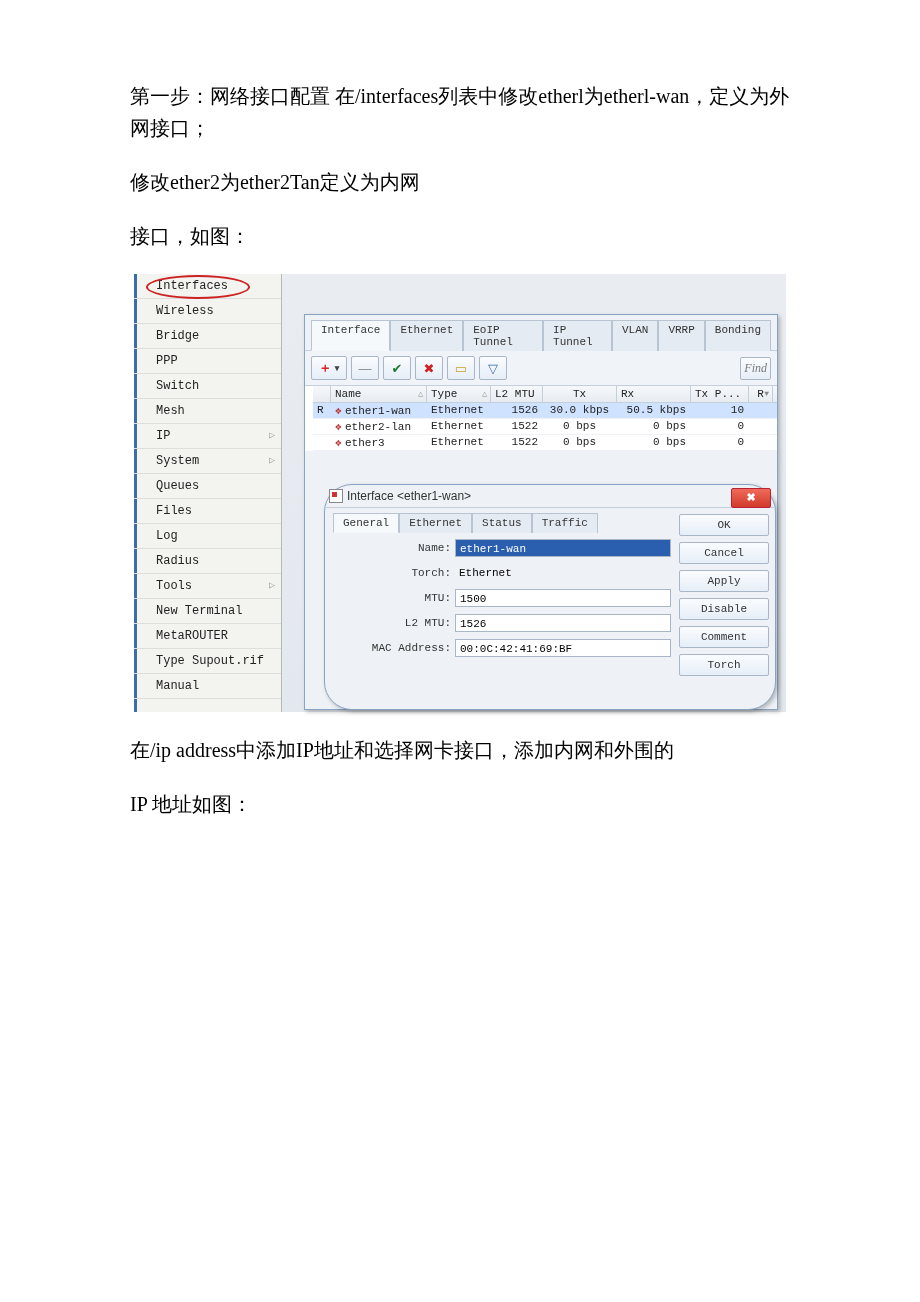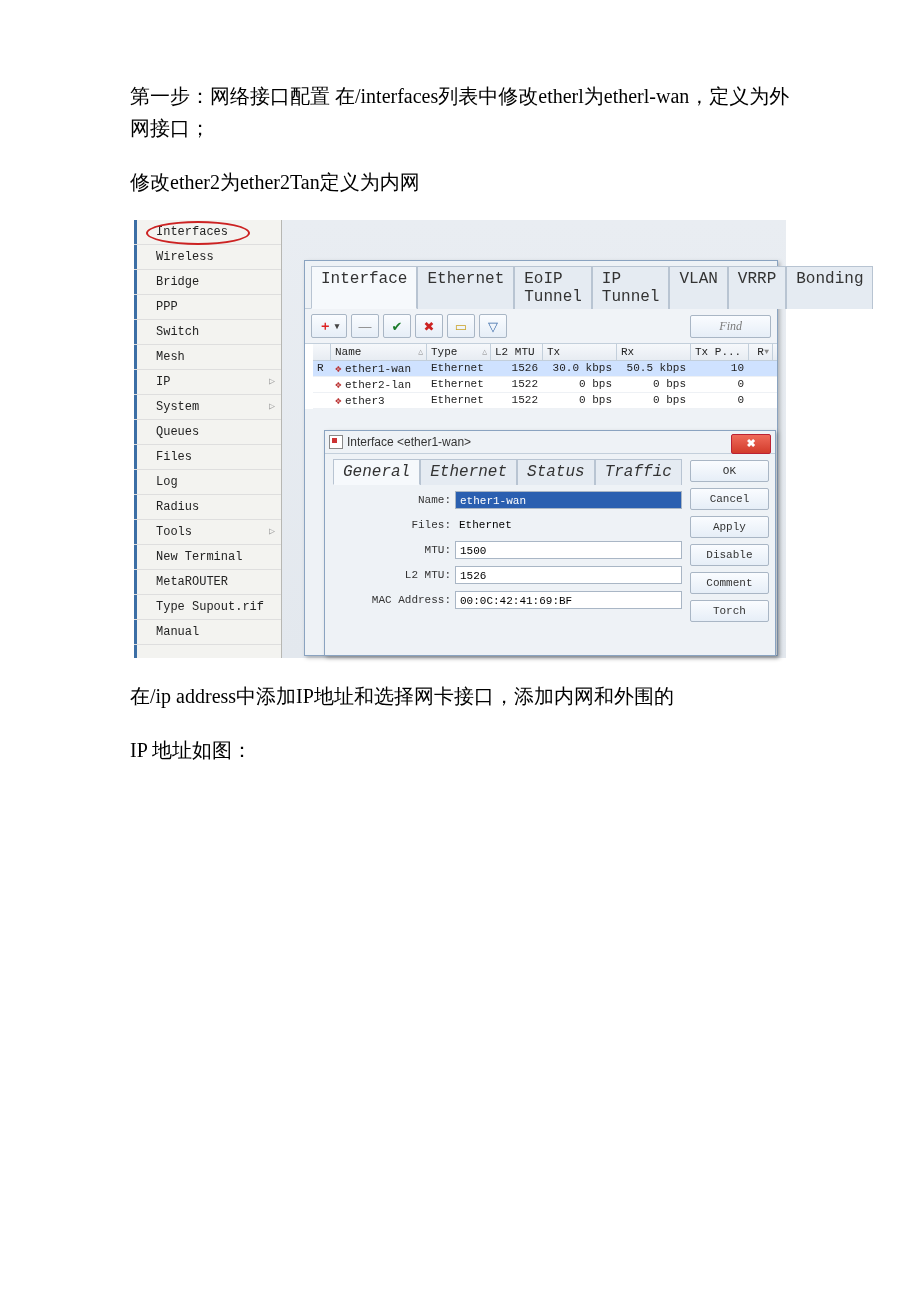--- a/index.html
+++ b/index.html
@@ -117,21 +117,21 @@
     padding: 4px 6px 0 6px;
     gap:0;
     background:#eef2f6;
     border-bottom:1px solid #c3cfdb;
   }
   .tab {
     padding: 3px 9px;
     border:1px solid #b8c4d2;
     border-bottom:none;
     background:#e5ebf2;
-    font-size:16px;
+    font-size:11px;
     font-family:"Courier New", monospace;
     color:#333;
     position:relative;
     top:1px;
     cursor:default;
   }
   .tab.active {
     background:#f6f9fc;
     border-bottom:1px solid #f6f9fc;
   }
@@ -156,21 +156,21 @@
   .tbtn.minus{color:#888;}
   .tbtn.check{color:#1a7a2a;}
   .tbtn.x{color:#c22;}
   .tbtn.note{color:#c9a227;}
   .tbtn.filter{color:#3a6aa8;}
   .find {
     margin-left:auto;
     font-style:italic;
     color:#7a7a7a;
     border:1px solid #a9b6c5;
-    padding:3px 28px;
+    padding:3px 3px;
     background:linear-gradient(#fafcff,#e6eef7);
     border-radius:2px;
     font-family:"Times New Roman", serif;
   }
 
   .grid {
     background:#fff;
     font-family:"Courier New", monospace;
     font-size:11px;
     color:#222;
@@ -198,28 +198,28 @@
     white-space:nowrap;
     text-align:right;
   }
   .gc.l{text-align:left;}
   .grow.sel{background:#cfe2ff;}
   .gw-flag{width:18px;text-align:center;}
   .gw-name{width:96px;}
   .gw-ico{display:inline-block;width:10px;color:#b33;}
   .gw-type{width:64px;}
   .gw-l2{width:52px;}
-  .gw-tx{width:74px;}
+  .gw-tx{width:74px;text-align:center;}
   .gw-rx{width:74px;}
   .gw-txp{width:58px;}
   .gw-rv{width:24px;text-align:center;}
 
   .win.detail {
     left: 190px; top: 210px;
-    width: 452px; height: 226px;
+    width: 452px; height: 226px; border-radius: 28px;
   }
   .win.detail .close-btn{
     background:linear-gradient(#ef6a5a,#d23b2b);
     color:#fff;
     border-color:#b23;
     width:38px; height:18px;
     font-weight:bold;
     line-height:16px;
   }
   .detail-body{
@@ -235,21 +235,21 @@
   .dbtn{
     border:1px solid #a9b6c5;
     background:linear-gradient(#fafcff,#e6eef7);
     border-radius:2px;
     text-align:center;
     padding:4px 0;
     font-family:"Courier New", monospace;
     font-size:11px;
     color:#333;
   }
-  .detail-left .tabs{padding:0;border:none;margin-bottom:2px;font-style:italic;}
+  .detail-left .tabs{padding:0;border:none;margin-bottom:2px;}
   .frow{
     display:flex;align-items:center;
     margin:7px 0;
     font-family:"Courier New", monospace;
     font-size:11px;
   }
   .flabel{width:118px;text-align:right;padding-right:4px;color:#333;}
   .finput{
     flex:1;
     border:1px solid #a9b6c5;
@@ -270,20 +270,21 @@
     display:flex;align-items:center;justify-content:center;
     font-size:10px;color:#555;
   }
 </style>
 </head>
 <body>
 
 <div class="page">
   <p class="para">第一步：网络接口配置 在/interfaces列表中修改etherl为etherl-wan，定义为外网接口；</p>
   <p class="para">修改ether2为ether2Tan定义为内网</p>
+  <p class="para">接口，如图：</p>
 
   <div class="screenshot">
     <div class="ss-bg-right"></div>
 
     <div class="sidebar">
       <div class="left-blue"></div>
       <div id="sidebar-items">
           <div class="side-item selected">Interfaces</div>
           <div class="side-item">Wireless</div>
           <div class="side-item">Bridge</div>
@@ -382,21 +383,21 @@
               <div class="tab">Ethernet</div>
               <div class="tab">Status</div>
               <div class="tab">Traffic</div>
             </div>
 
           <div class="frow">
             <div class="flabel">Name:</div>
             <div class="finput sel">ether1-wan</div>
           </div>
           <div class="frow">
-            <div class="flabel">Files:</div>
+            <div class="flabel">Torch:</div>
             <div class="finput ro">Ethernet</div>
           </div>
           <div class="frow">
             <div class="flabel">MTU:</div>
             <div class="finput">1500</div>
           </div>
           <div class="frow">
             <div class="flabel">L2 MTU:</div>
             <div class="finput">1526</div>
           </div>

